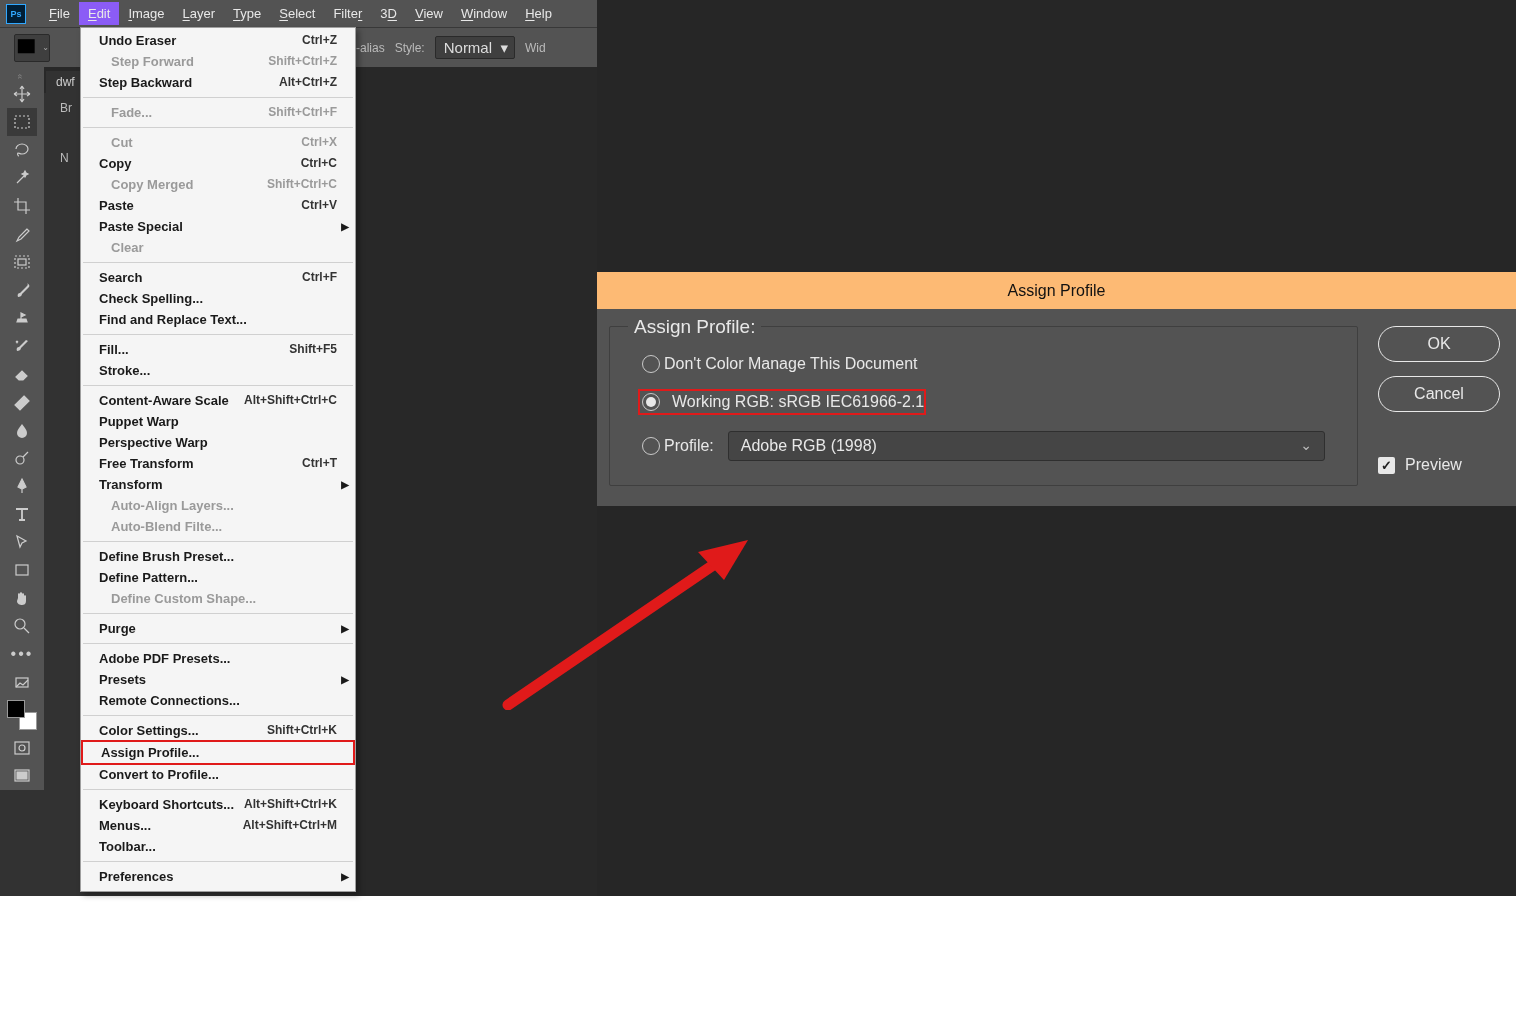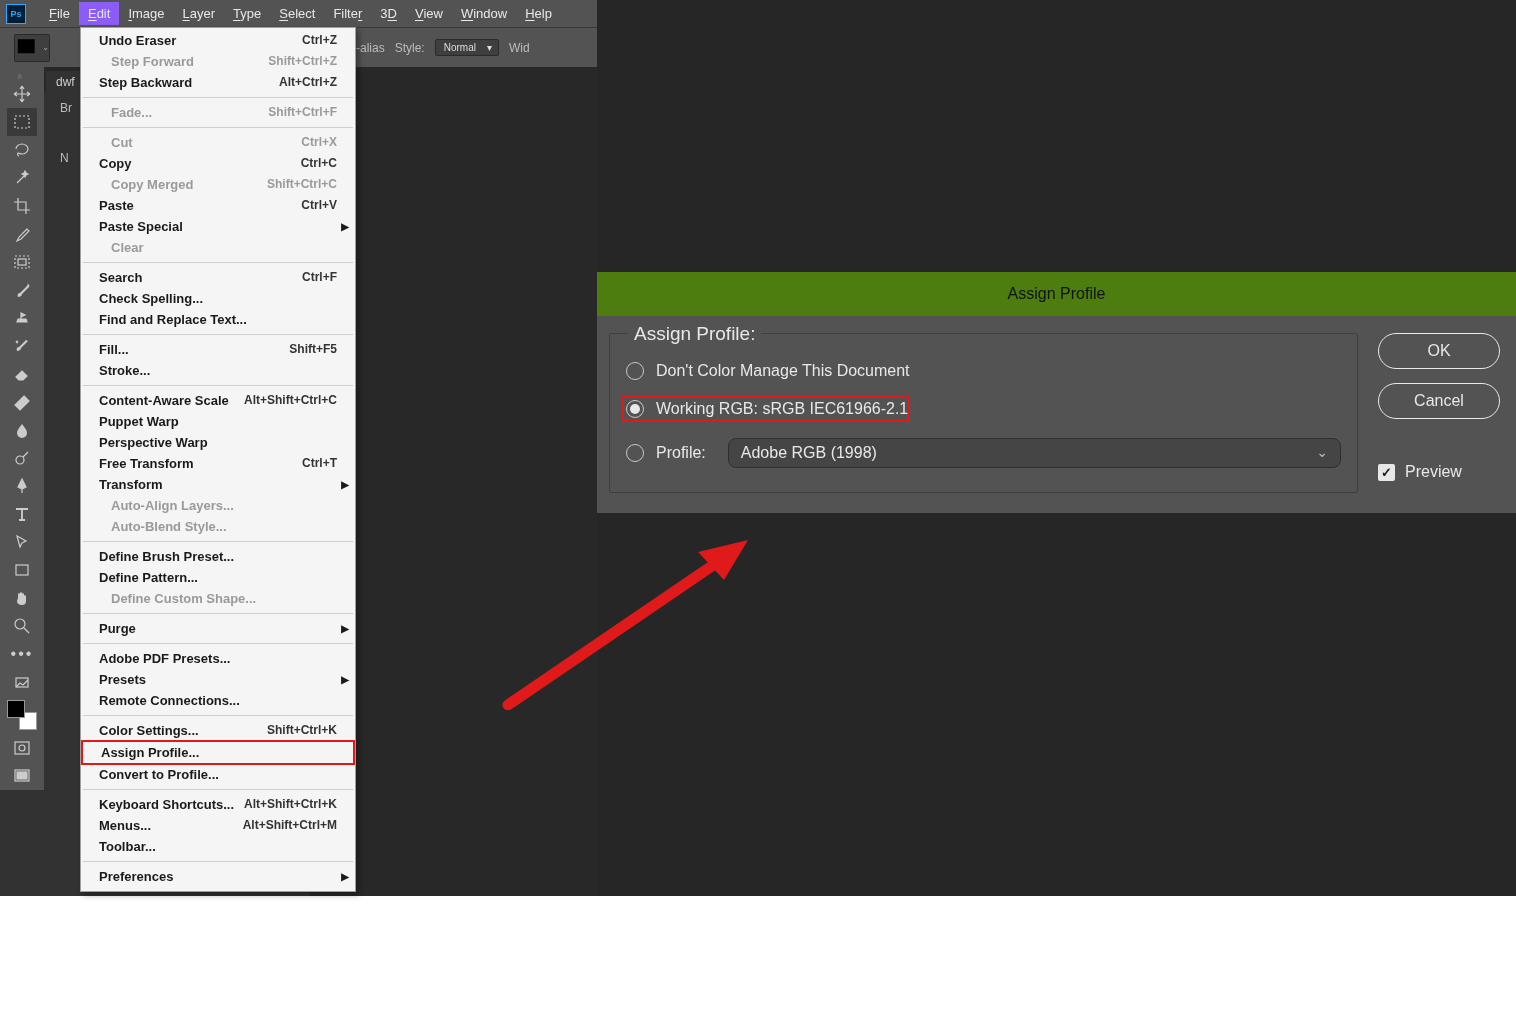--- a/index.html
+++ b/index.html
@@ -6,21 +6,21 @@
 body { background: #fff; width: 1516px; height: 1018px; overflow: hidden; position: relative; }
 
 
 .ps-window { position: absolute; left: 0; top: 0; width: 597px; height: 896px; background: #323232; }
 .menubar { height: 27px; background: #535353; display: flex; align-items: center; padding-left: 6px; font-size: 13px; color: #e8e8e8; }
 .ps-logo { width: 20px; height: 20px; background: #001e36; border: 1px solid #31a8ff; display: flex; align-items: center; justify-content: center; color: #31a8ff; font-size: 9px; font-weight: bold; margin-right: 14px; }
 .menubar-item { padding: 4px 9px; cursor: pointer; }
 .menubar-item.active { background: #8b5cf6; }
 .optionbar { height: 40px; background: #535353; border-top: 1px solid #383838; display: flex; align-items: center; padding-left: 14px; gap: 10px; font-size: 12px; color: #bbb; }
 .opt-tool-icon { width: 36px; height: 28px; background: #3f3f3f; border: 1px solid #2a2a2a; border-radius: 2px; display: flex; align-items: center; justify-content: center; color: #ccc; }
-.opt-style-select { background: #3f3f3f; border: 1px solid #2a2a2a; color: #ddd; font-size: 10px; padding: 2px 22px 2px 8px; border-radius: 2px; position: relative; }
+.opt-style-select { background: #3f3f3f; border: 1px solid #2a2a2a; color: #ddd; font-size: 15px; padding: 2px 22px 2px 8px; border-radius: 2px; position: relative; }
 .opt-style-select::after { content: "▾"; position: absolute; right: 6px; }
 .doc-tab-row { height: 26px; background: #282828; display: flex; align-items: flex-end; padding-left: 46px; }
 .doc-tab { background: #323232; color: #ccc; font-size: 12px; padding: 4px 10px; display: flex; align-items: center; gap: 6px; }
 
 .toolbar { position: absolute; left: 0; top: 67px; width: 44px; background: #535353; display: flex; flex-direction: column; align-items: center; padding-top: 6px; gap: 0; }
 .toolbar .ttop { width: 36px; height: 7px; display:flex; justify-content:center; }
 .toolbar .ttop::before { content: "«"; color:#888; font-size:9px; transform: rotate(90deg); }
 .tool { width: 30px; height: 28px; display: flex; align-items: center; justify-content: center; color: #ccc; position: relative; cursor: pointer; }
 .tool.active { background: #3a3a3a; }
 .tool svg { width: 18px; height: 18px; stroke: #ccc; fill: none; stroke-width: 1.2; }
@@ -39,29 +39,29 @@
 .mi.disabled { color: #9a9a9a; margin-left: 12px; }
 .mi .sc { color: #333; font-size: 12px; }
 .mi.disabled .sc { color: #9a9a9a; }
 .mi .arrow { position:absolute; right:6px; font-size:10px; }
 .sep { height: 1px; background: #d0d0d0; margin: 4px 2px; }
 .highlight-assign { border: 2px solid #e01a1a; margin: -1px 0; }
 
 
 .right-pane { position: absolute; left: 597px; top: 0; width: 919px; height: 896px; background: #262626; }
 .dialog { position: absolute; left: 0; top: 272px; right: 0; background: #535353; color: #e8e8e8; }
-.dialog-title { height: 44px; background: #4d7c0f; color: #111; font-size: 16px; display: flex; align-items: center; justify-content: center; }
+.dialog-title { height: 37px; background: #fdba74; color: #111; font-size: 16px; display: flex; align-items: center; justify-content: center; }
 .dialog-body { display: flex; padding: 17px 16px 20px 12px; gap: 20px; }
 .fieldset { flex: 1; border: 1px solid #3f3f3f; border-radius: 2px; padding: 18px 16px 22px; position: relative; }
 .legend { position: absolute; top: -11px; left: 18px; background: #535353; padding: 0 6px; font-size: 19px; }
-.radio-row { display: flex; align-items: center; gap: 12px; font-size: 16px; margin: 10px 0 16px; }
+.radio-row { display: flex; align-items: center; gap: 4px; font-size: 16px; margin: 10px 16px 16px; }
 .radio-outer { width: 18px; height: 18px; border: 1.6px solid #c9c9c9; border-radius: 50%; display: flex; align-items: center; justify-content: center; flex-shrink:0; }
 .radio-outer.sel::after { content: ""; width: 10px; height: 10px; background: #e8e8e8; border-radius: 50%; }
 .highlight-working { border: 2px solid #e01a1a; padding: 2px 0 2px 2px; margin-left: -4px; display: inline-flex; align-items: center; gap: 12px; }
-.profile-select { flex: 1; background: #454545; border: 1px solid #2f2f2f; border-radius: 8px; padding: 5px 12px; font-size: 16px; color: #e8e8e8; display: flex; justify-content: space-between; margin-left: 10px; }
+.profile-select { flex: 1; background: #454545; border: 1px solid #2f2f2f; border-radius: 3px; padding: 5px 12px; font-size: 16px; color: #e8e8e8; display: flex; justify-content: space-between; margin-left: 10px; }
 .profile-select::after { content: "⌄"; color:#bbb; font-size:14px; }
 .dlg-buttons { width: 122px; display: flex; flex-direction: column; gap: 14px; align-items: stretch; }
 .dlg-btn { border: 1.5px solid #e8e8e8; border-radius: 22px; padding: 8px 0; font-size: 16px; color: #e8e8e8; background: transparent; text-align: center; cursor: pointer; }
 .preview-row { display: flex; align-items: center; gap: 10px; margin-top: 30px; font-size: 16px; }
 .checkbox { width: 17px; height: 17px; background: #e8e8e8; border-radius: 2px; display: flex; align-items: center; justify-content: center; color: #222; font-size: 13px; font-weight: bold; }
 
 
 .red-arrow { position: absolute; left: 498px; top: 530px; width: 260px; height: 180px; pointer-events: none; }
 .red-arrow svg { width: 100%; height: 100%; }
 
@@ -324,21 +324,21 @@
         <span class="sc">Ctrl+T</span>
       </div>
       <div class="mi">
         <span>Transform</span>
         <span class="arrow">▶</span>
       </div>
       <div class="mi disabled">
         <span>Auto-Align Layers...</span>
       </div>
       <div class="mi disabled">
-        <span>Auto-Blend Style...</span>
+        <span>Auto-Blend Filte...</span>
       </div>
       <div class="sep"></div>
       <div class="mi">
         <span>Define Brush Preset...</span>
       </div>
       <div class="mi">
         <span>Define Pattern...</span>
       </div>
       <div class="mi disabled">
         <span>Define Custom Shape...</span>

